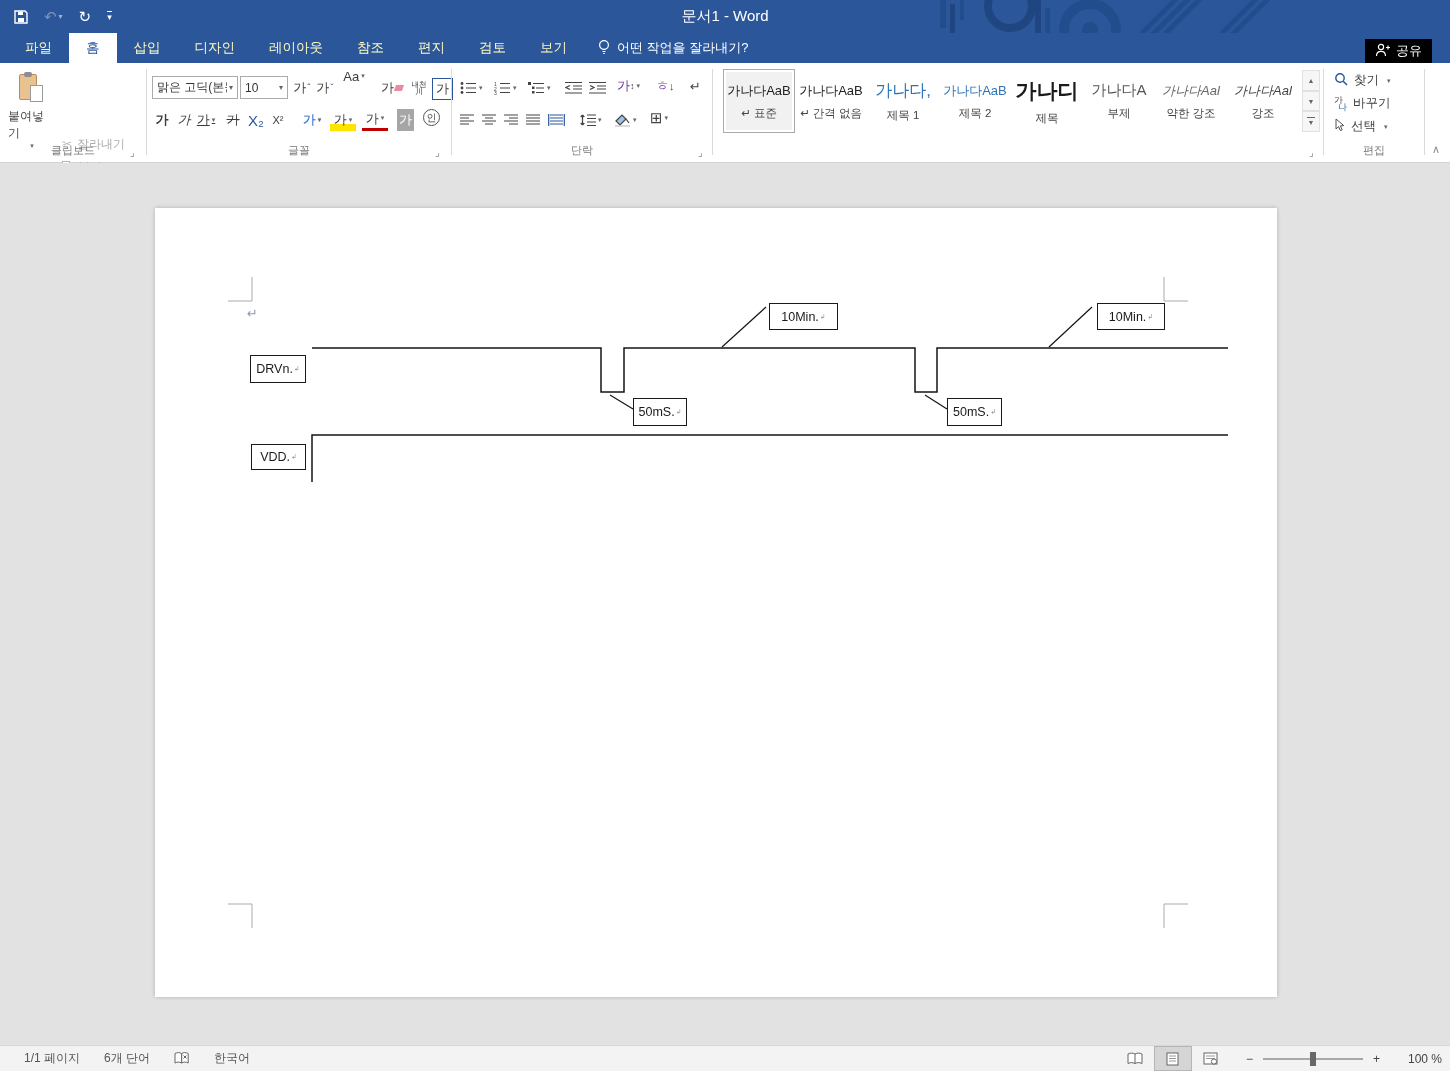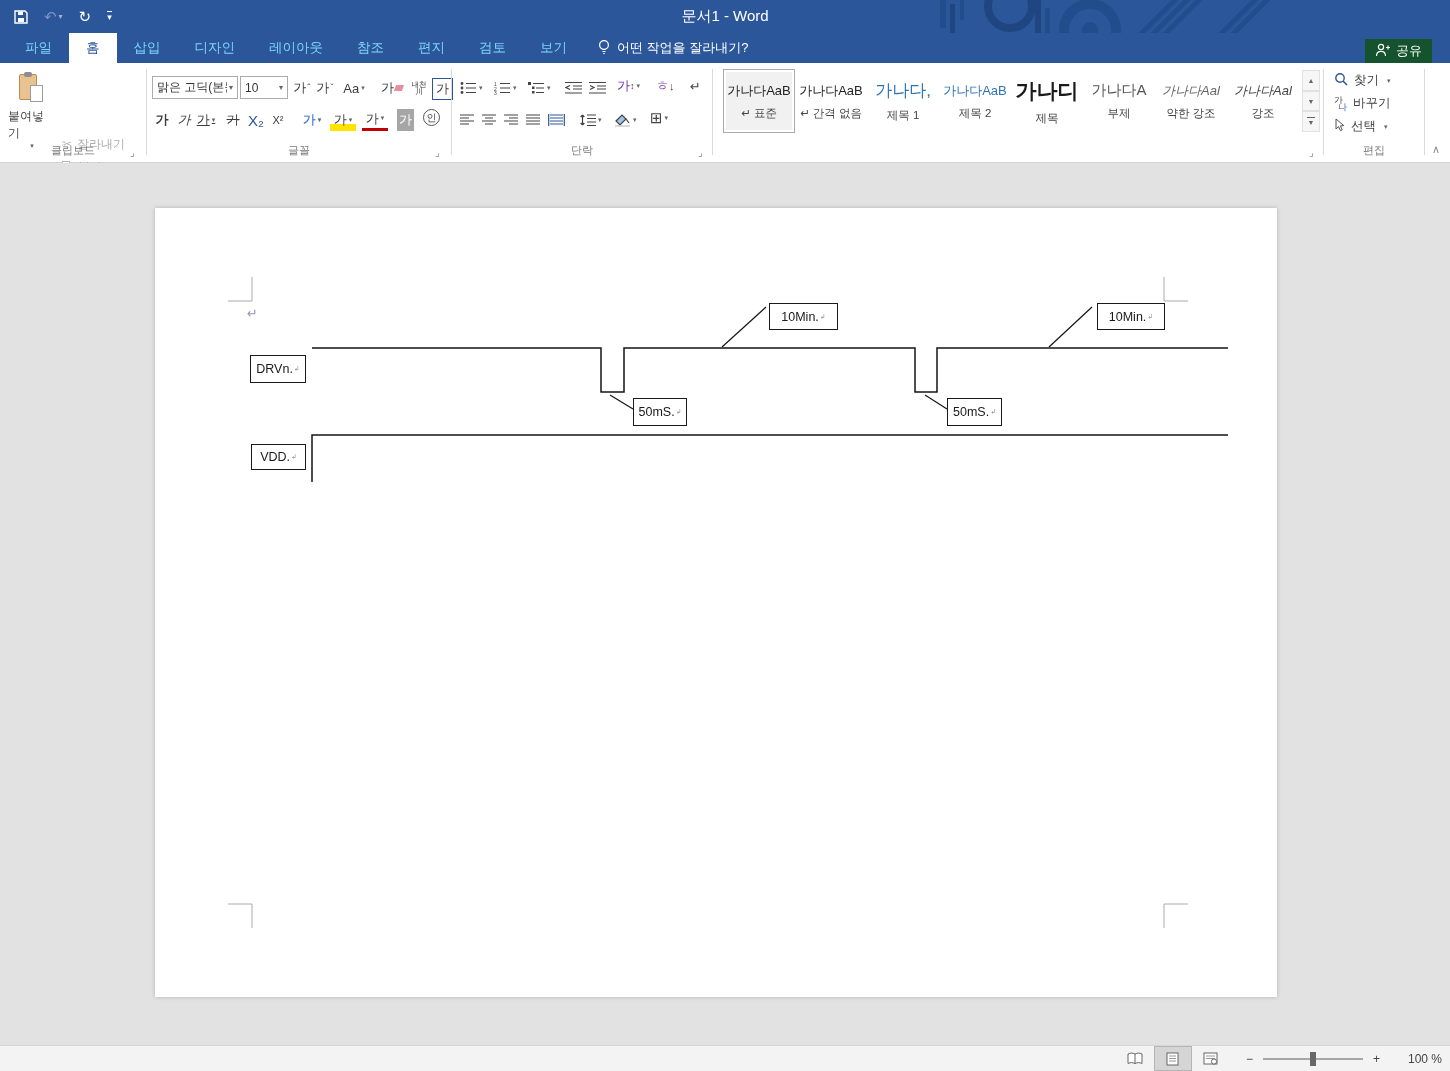--- a/index.html
+++ b/index.html
@@ -20,25 +20,25 @@
     align-items:center; justify-content:center; font-size:15px; z-index:1; }
   .tb-right { position:absolute; right:0; top:0; height:33px; display:flex; align-items:center; z-index:2; }
   .tb-user { font-size:12.5px; margin-right:26px; }
   .tb-ctl { width:46px; height:33px; display:flex; align-items:center; justify-content:center;
     font-size:13px; color:#e8edf5; }
   .ribbon-opts { width:30px; }
 
   
   .tabrow { position:absolute; left:0; top:33px; width:100%; height:30px; background:#2b579a; }
   .tabs { position:absolute; left:8px; top:0; height:30px; display:flex; align-items:stretch; }
-  .tab { padding:0 17px; display:flex; align-items:center; color:#7dd3fc; font-size:13.5px; cursor:default; }
+  .tab { padding:0 17px; display:flex; align-items:center; color:#fef9c3; font-size:13.5px; cursor:default; }
   .tab.active { background:#fff; color:#2b579a; }
   .tellme { display:flex; align-items:center; gap:7px; color:#fff; font-size:13px; padding:0 14px; }
   .share-btn { position:absolute; right:18px; top:6px; height:24px; padding:0 10px;
-    background:#14532d; color:#fff; font-size:13px; display:flex; align-items:center; gap:6px; }
+    background:#000000; color:#fff; font-size:13px; display:flex; align-items:center; gap:6px; }
 
   
   .ribbon { position:absolute; left:0; top:63px; width:100%; height:100px; background:#fff;
     border-bottom:1px solid #d4d4d4; font-size:12px; color:#444; }
   .rgroup { position:absolute; top:0; height:99px; }
   .gsep { position:absolute; top:6px; height:86px; width:1px; background:#d9d9d9; }
   .glabel { position:absolute; bottom:4px; left:0; right:0; text-align:center;
     font-size:11px; color:#7a7a7a; }
   .dlg { position:absolute; bottom:4px; font-size:10px; color:#8a8a8a; line-height:1; }
   .dd { font-size:7px; color:#666; margin-left:2px; }
@@ -261,21 +261,21 @@
       <div class="selbox" style="left:5px;top:13px;width:86px;">
         <span style="overflow:hidden;white-space:nowrap;max-width:70px;">맑은 고딕(본문</span>
         <span class="arr">▾</span>
       </div>
       <div class="selbox" style="left:93px;top:13px;width:48px;">
         <span>10</span>
         <span class="arr">▾</span>
       </div>
       <span class="fbtn ga-up" style="left:144px;top:14px;width:22px;">가</span>
       <span class="fbtn ga-dn" style="left:167px;top:14px;width:22px;">가</span>
-      <span class="fbtn" style="left:192px;top:14px;width:30px;text-align:center;">
+      <span class="fbtn" style="left:192px;top:2px;width:30px;text-align:center;">
         <span>Aa</span>
           <span class="dd">▾</span>
       </span>
       <span class="fbtn" style="left:233px;top:14px;width:24px;">
         <span>가</span>
           <span class="eraser"></span>
       </span>
       <span class="fbtn hanja" style="left:261px;top:14px;width:22px;">
         <span>내천</span>
           <span>川</span>
@@ -535,20 +535,32 @@
           <span class="endmark">↲</span>
       </div>
       <div class="shape-label" style="left:792px;top:190px;width:55px;height:28px;">
         <span>50mS.</span>
           <span class="endmark">↲</span>
       </div>
     </div>
   </div>
 
   <div class="statusbar">
+    <div class="sb-left">
+      <span class="sb-item" style="padding-left:24px;">1/1 페이지</span>
+      <span class="sb-item">6개 단어</span>
+      <span class="sb-item">
+        <svg width="16" height="13" viewBox="0 0 16 13">
+            <path d="M1 1.5 C3.5 .3 5.5 .3 7.5 1.5 V11 C5.5 9.8 3.5 9.8 1 11 Z" fill="#fff" stroke="#666" stroke-width="1"></path>
+            <path d="M14.2 1.5 C11.7 .3 9.7 .3 7.7 1.5 V11 C9.7 9.8 11.7 9.8 14.2 11 Z" fill="#fff" stroke="#666" stroke-width="1"></path>
+            <path d="M9.5 3.5 l3 3 M12.5 3.5 l-3 3" stroke="#666" stroke-width="1"></path>
+          </svg>
+      </span>
+      <span class="sb-item">한국어</span>
+    </div>
     <div class="sb-right">
       <span class="view-btn">
         <svg width="16" height="13" viewBox="0 0 16 13">
             <path d="M1 2 C3.5 .8 5.5 .8 8 2 C10.5 .8 12.5 .8 15 2 V11.5 C12.5 10.3 10.5 10.3 8 11.5 C5.5 10.3 3.5 10.3 1 11.5 Z" fill="#fff" stroke="#666" stroke-width="1"></path>
             <line x1="8" y1="2" x2="8" y2="11.5" stroke="#666" stroke-width="1"></line>
           </svg>
       </span>
       <span class="view-btn active">
         <svg width="13" height="14" viewBox="0 0 13 14">
             <rect x="1" y="1" width="11" height="12" fill="#fff" stroke="#666" stroke-width="1"></rect>

